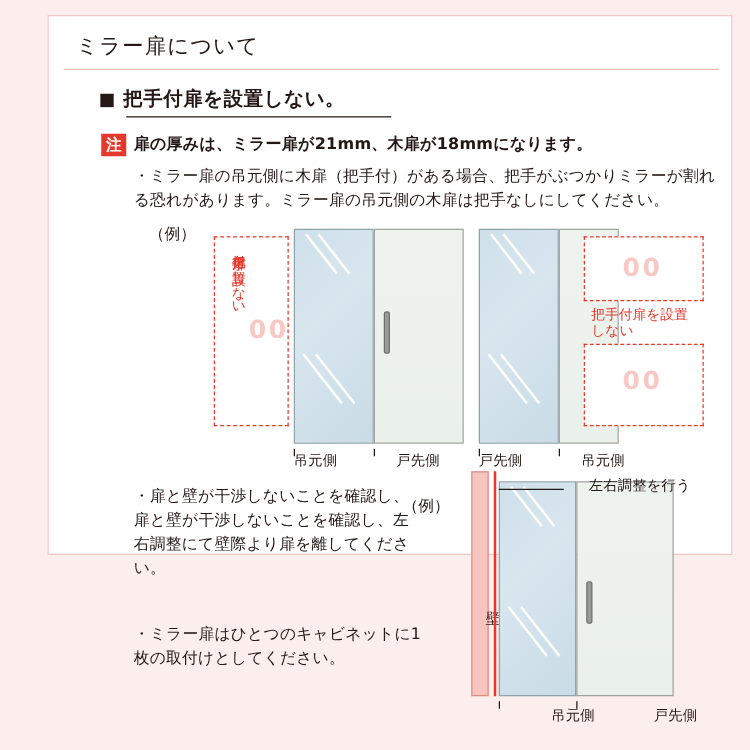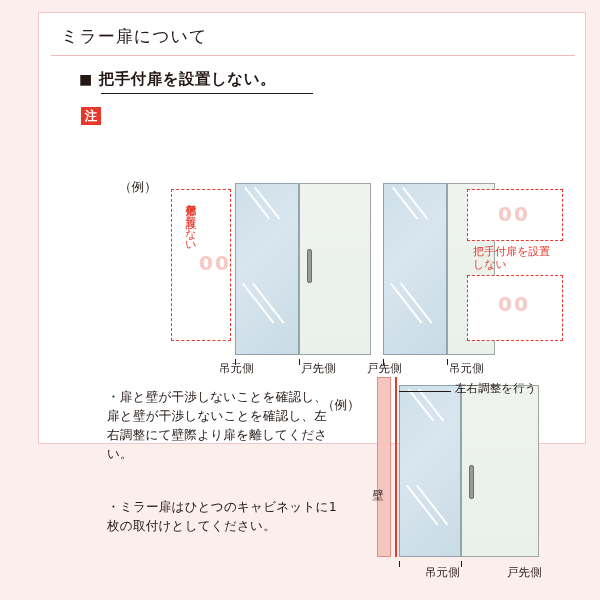--- a/index.html
+++ b/index.html
@@ -117,20 +117,21 @@
     position: absolute;
     color: #f7c8c4;
     font-size: 20px;
     letter-spacing: 2px;
     font-weight: bold;
   }
   .caption {
     position: absolute;
     font-size: 11.4px; color: #231815;
     letter-spacing: .2px;
+    margin-left: 16px;
   }
   .axis {
     position: absolute;
     background: #231815;
   }
   .wall {
     position: absolute;
     background: #f6c4be;
     border: 1px solid #e08d85;
   }
@@ -146,21 +147,23 @@
     <div class="title">ミラー扉について</div>
     <div class="title-rule"></div>
 
     <div class="heading">
       <span class="sq">■</span>
       <span>把手付扉を設置しない。</span>
     </div>
     <div class="heading-underline"></div>
 
     <div class="note-badge">注</div>
-
+    <div class="note-text">扉の厚みは、ミラー扉が21mm、木扉が18mmになります。</div>
+
+    <div class="bullet b1">・ミラー扉の吊元側に木扉（把手付）がある場合、把手がぶつかりミラーが割れる恐れがあります。ミラー扉の吊元側の木扉は把手なしにしてください。</div>
 
     <div class="rei1">（例）</div>
 
     <div class="dashed-box" style="left:132px; top:176px; width:60px; height:152px;"></div>
     <div class="dash-label vlabel" style="left:140px; top:183px; width:18px; height:140px;">把手付扉を設置しない</div>
     <div class="ghost" style="left:160px; top:238px;">00</div>
 
     <div class="mirror" style="left:196px; top:170px; width:64px; height:172px;">
       <div class="shine" style="left:8px; top:4px; width:1.5px; height:40px; transform:rotate(-38deg); transform-origin:top left;"></div>
       <div class="shine" style="left:18px; top:4px; width:1.5px; height:40px; transform:rotate(-38deg); transform-origin:top left;"></div>

